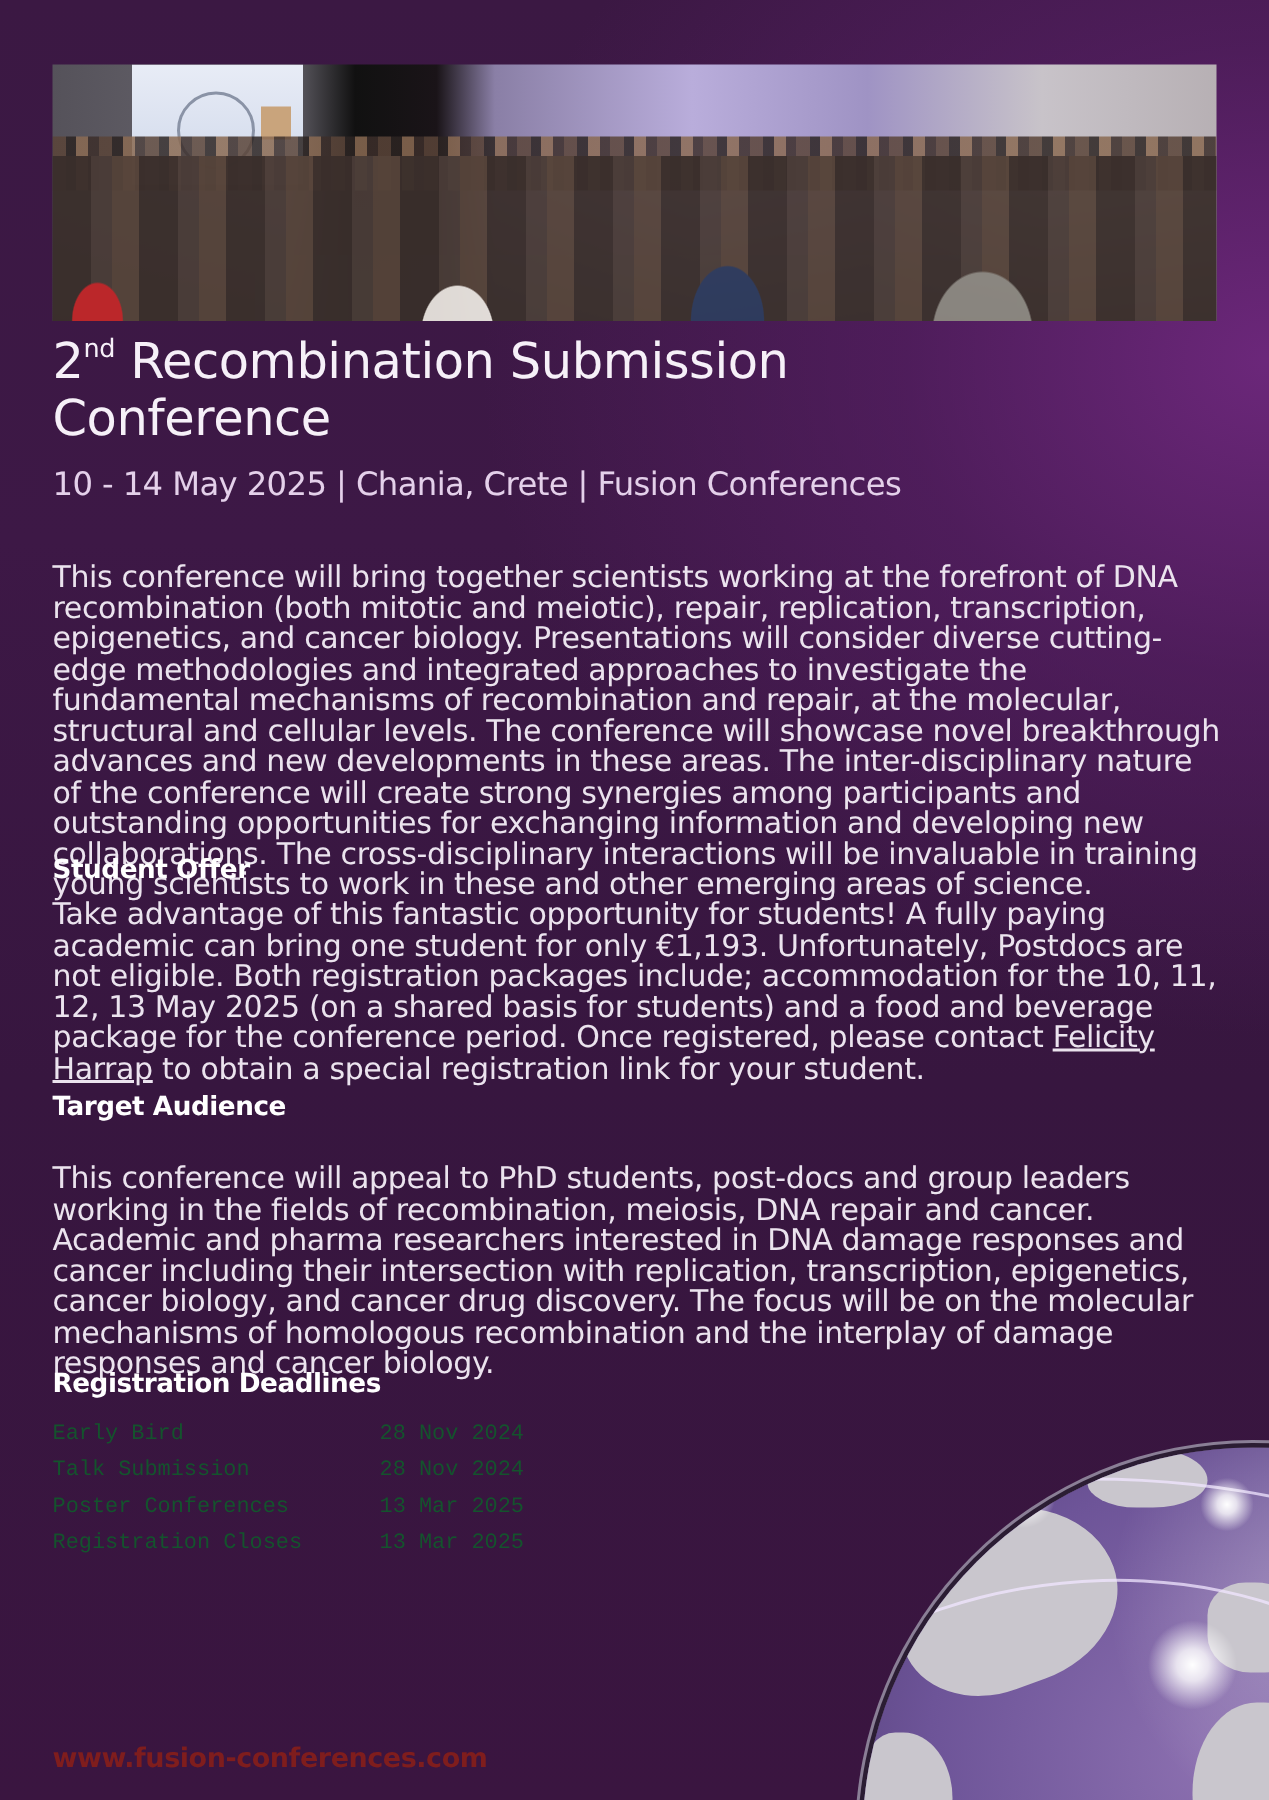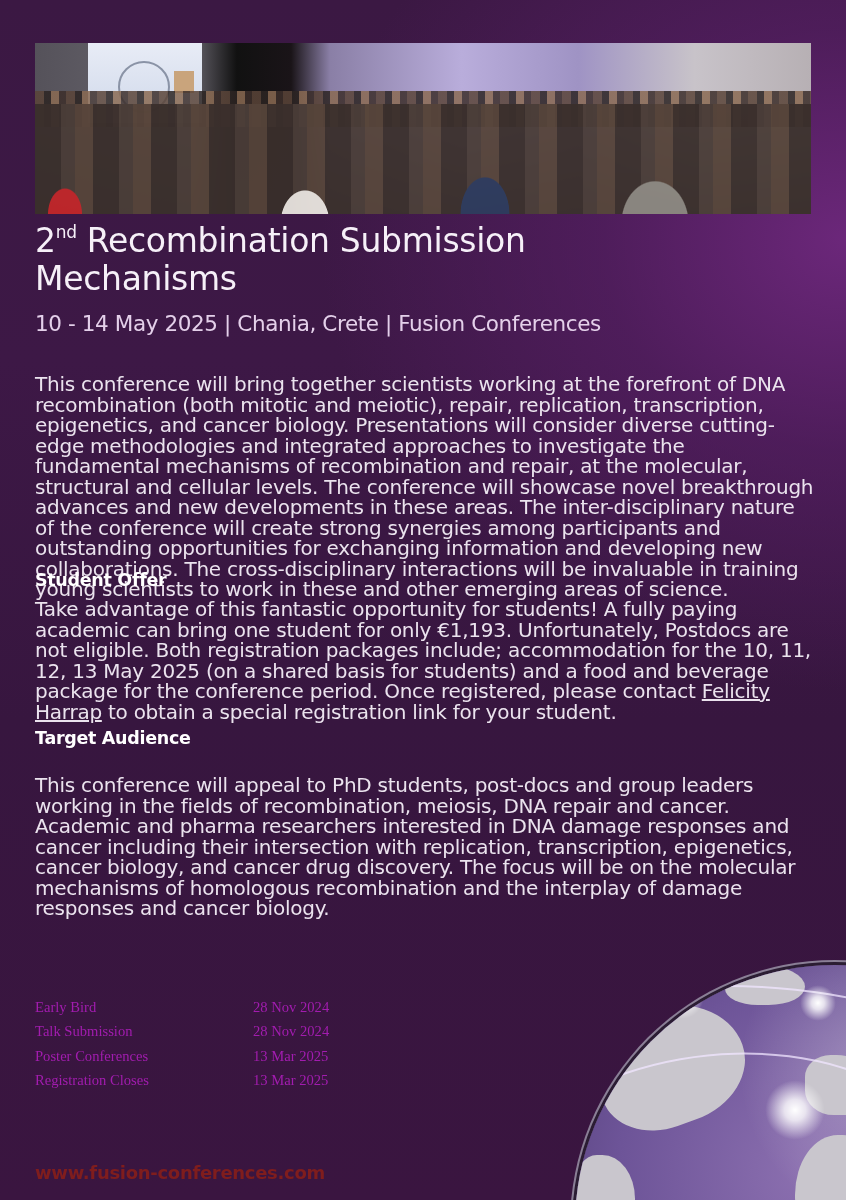--- a/index.html
+++ b/index.html
@@ -77,22 +77,22 @@
   }
   .h-student { top: 570px; }
   .p-student { top: 599px; }
   .h-audience { top: 728px; }
   .p-audience { top: 765px; margin-top: 10px; }
   .h-deadlines { top: 913px; }
 
   .link { color: #ebe3ee; text-decoration: underline; text-align: center; }
 
   .deadlines {
-    position: absolute; left: 35px; top: 995px; width: 340px;
-    font-family: Liberation Serif, serif; font-size: 14.6px; color: #a21caf;
+    position: absolute; left: 35px; top: 944px; width: 340px;
+    font-family: Liberation Mono, monospace; font-size: 14.6px; color: #14532d;
   }
   .deadlines .row { display: flex; height: 24.3px; line-height: 24.3px; }
   .deadlines .label { width: 218px; }
 
   .url {
     position: absolute; left: 35px; top: 1162px;
     font-family: "DejaVu Sans", sans-serif; font-weight: bold;
     font-size: 18px; color: #7f1d1d; letter-spacing: -0.3px;
   }
 
@@ -126,33 +126,34 @@
     <div class="screen">
       <div class="circ"></div>
       <div class="pic"></div>
     </div>
     <div class="heads"></div>
     <div class="crowd"></div>
   </div>
 
   <h1 class="title">
     <span>2</span><sup>nd</sup><span> Recombination Submission</span><br>
-    <span>Mechanisms</span>
+    <span>Conference</span>
   </h1>
 
   <p class="subtitle">10 - 14 May 2025 | Chania, Crete | Fusion Conferences</p>
 
   <p class="para intro">This conference will bring together scientists working at the forefront of DNA recombination (both mitotic and meiotic), repair, replication, transcription, epigenetics, and cancer biology. Presentations will consider diverse cutting-edge methodologies and integrated approaches to investigate the fundamental mechanisms of recombination and repair, at the molecular, structural and cellular levels. The conference will showcase novel breakthrough advances and new developments in these areas. The inter-disciplinary nature of the conference will create strong synergies among participants and outstanding opportunities for exchanging information and developing new collaborations. The cross-disciplinary interactions will be invaluable in training young scientists to work in these and other emerging areas of science.</p>
 
   <h2 class="h2 h-student">Student Offer</h2>
   <p class="para p-student"><span>Take advantage of this fantastic opportunity for students! A fully paying academic can bring one student for only €1,193. Unfortunately, Postdocs are not eligible. Both registration packages include; accommodation for the 10, 11, 12, 13 May 2025 (on a shared basis for students) and a food and beverage package for the conference period. Once registered, please contact </span><a class="link">Felicity Harrap</a><span> to obtain a special registration link for your student.</span></p>
 
   <h2 class="h2 h-audience">Target Audience</h2>
   <p class="para p-audience">This conference will appeal to PhD students, post-docs and group leaders working in the fields of recombination, meiosis, DNA repair and cancer. Academic and pharma researchers interested in DNA damage responses and cancer including their intersection with replication, transcription, epigenetics, cancer biology, and cancer drug discovery. The focus will be on the molecular mechanisms of homologous recombination and the interplay of damage responses and cancer biology.</p>
 
+  <h2 class="h2 h-deadlines">Registration Deadlines</h2>
   <div class="deadlines">
     <div class="row">
       <span class="label">Early Bird</span>
       <span class="date">28 Nov 2024</span>
     </div>
     <div class="row">
       <span class="label">Talk Submission</span>
       <span class="date">28 Nov 2024</span>
     </div>
     <div class="row">

